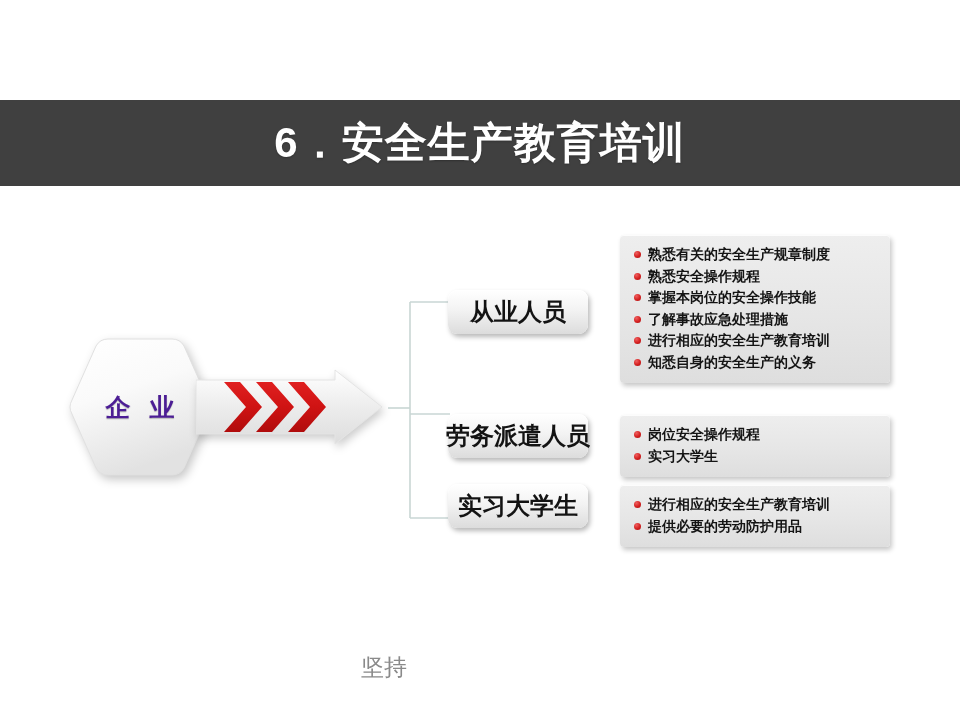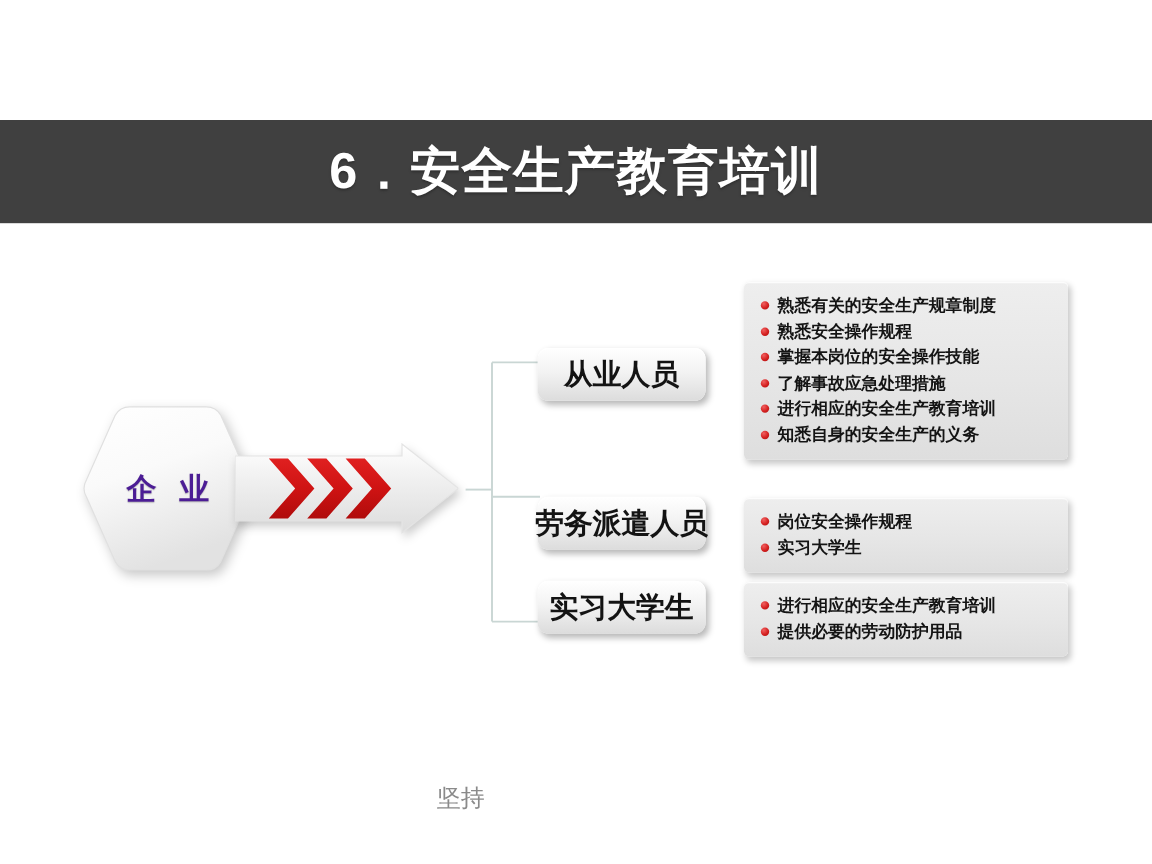--- a/index.html
+++ b/index.html
@@ -147,21 +147,21 @@
     font-family: Liberation Sans, sans-serif;
   }
 
   
   #footer-note {
     position: absolute;
     left: 0;
     top: 652px;
     width: 768px;
     text-align: center;
-    font-size: 20px;
+    font-size: 23px;
     color: #8a8a8a;
     font-family: Liberation Mono, monospace;
   }
 </style>
 </head>
 <body>
 
 <div id="title-banner">
   <div id="title-text">6．安全生产教育培训</div>
 </div>

